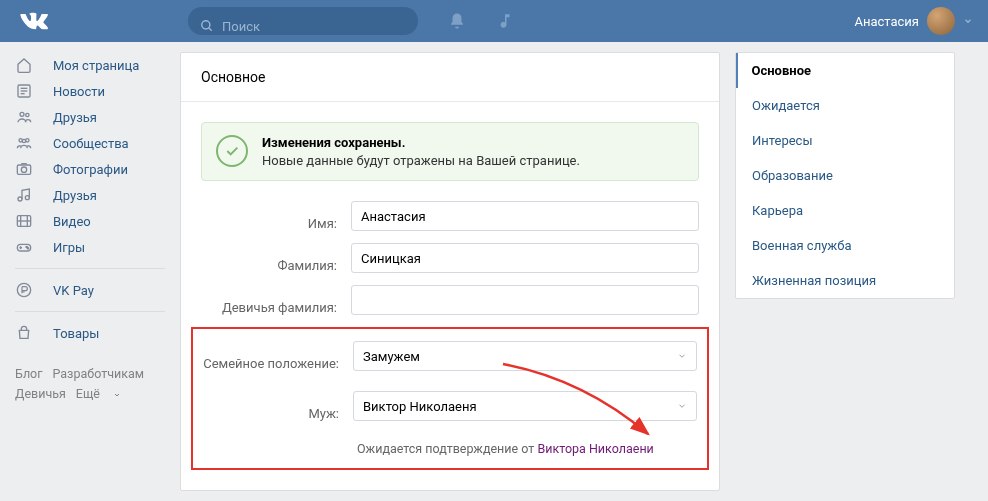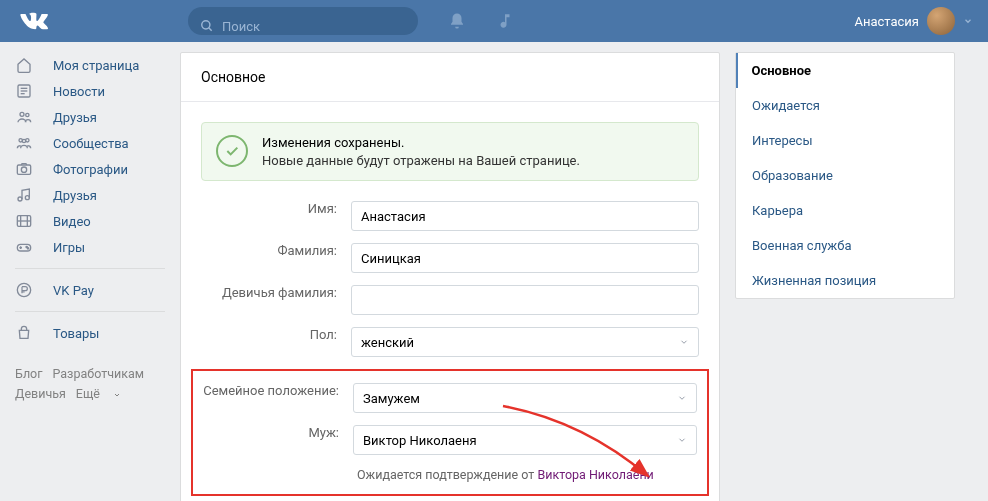--- a/index.html
+++ b/index.html
@@ -18,28 +18,28 @@
 .sidebar-item{display:flex;align-items:center;padding:5px 0;color:#2a5885;cursor:pointer;gap:20px}
 .sidebar-sep{border:none;border-top:1px solid #dbdcdd;margin:8px 0}
 .sidebar-footer{margin-top:18px;color:#828282;font-size:12.5px;line-height:1.6}
 .sidebar-footer span{margin-right:10px;cursor:pointer}
 .main{flex:1;display:flex;gap:15px}
 .content{background:#fff;border:1px solid #dbdcdd;border-radius:2px;width:540px}
 .content-title{padding:16px 20px;font-size:14px;font-weight:400;color:#000;border-bottom:1px solid #e7e8ec}
 .content-body{padding:20px}
 .alert{background:#f1f9ef;border:1px solid #d4e8cd;border-radius:4px;padding:12px 14px;display:flex;gap:14px;margin-bottom:20px}
 .alert-icon{width:32px;height:32px;border:2px solid #7db66f;border-radius:50%;display:flex;align-items:center;justify-content:center;flex-shrink:0}
-.alert-title{font-weight:400;margin-bottom:3px}
+.alert-title{font-weight:700;margin-bottom:3px}
 .alert-text{color:#333}
-.form-row{display:flex;align-items:flex-start;margin-bottom:12px}
+.form-row{display:flex;align-items:flex-end;margin-bottom:12px}
 .form-label{width:150px;text-align:right;padding-right:14px;color:#656565}
 .form-input{flex:1;height:30px;border:1px solid #d3d9de;border-radius:3px;padding:0 9px;font-size:13px;outline:none;color:#000}
 .form-select{flex:1;height:30px;border:1px solid #d3d9de;border-radius:3px;padding:0 9px;display:flex;align-items:center;justify-content:space-between;cursor:pointer;background:#fff;color:#000}
 .highlight-box{border:2.5px solid #e5332b;padding:12px 10px 12px 0;margin-left:-10px;margin-right:-10px;position:relative}
-.highlight-box .form-row{margin-bottom:12px}
+.highlight-box .form-row{margin-bottom:20px}
 .highlight-box .form-label{width:160px}
 .pending{padding-left:164px;color:#656565;font-size:12.5px}
 .pending a{color:#701a75;text-decoration:none}
 .arrow{position:absolute;left:300px;top:30px;pointer-events:none}
 .right-panel{background:#fff;border:1px solid #dbdcdd;border-radius:2px;width:220px;align-self:flex-start}
 .right-item{padding:10px 16px;color:#2a5885;cursor:pointer;font-size:13px}
 .right-item.active{border-left:2.5px solid #5181b8;font-weight:700;color:#000;padding-left:13.5px}
 .icon-wrap{width:18px;display:flex;justify-content:center}
 </style>
 </head>
@@ -206,29 +206,20 @@
           <input class="form-input" value="Анастасия" style="">
         </div>
         <div class="form-row">
           <div class="form-label">Фамилия:</div>
           <input class="form-input" value="Синицкая" style="">
         </div>
         <div class="form-row">
           <div class="form-label">Девичья фамилия:</div>
           <input class="form-input" value="" style="">
         </div>
-        <div class="form-row">
-          <div class="form-label">Пол:</div>
-          <div class="form-select">
-            <span>женский</span>
-            <svg width="10" height="10" viewBox="0 0 24 24" fill="none" stroke="#828a99" stroke-width="2">
-                <polyline points="6 9 12 15 18 9"></polyline>
-              </svg>
-          </div>
-        </div>
 
         <div class="highlight-box">
           <div class="form-row">
             <div class="form-label">Семейное положение:</div>
             <div class="form-select">
               <span>Замужем</span>
               <svg width="10" height="10" viewBox="0 0 24 24" fill="none" stroke="#828a99" stroke-width="2">
                   <polyline points="6 9 12 15 18 9"></polyline>
                 </svg>
             </div>

